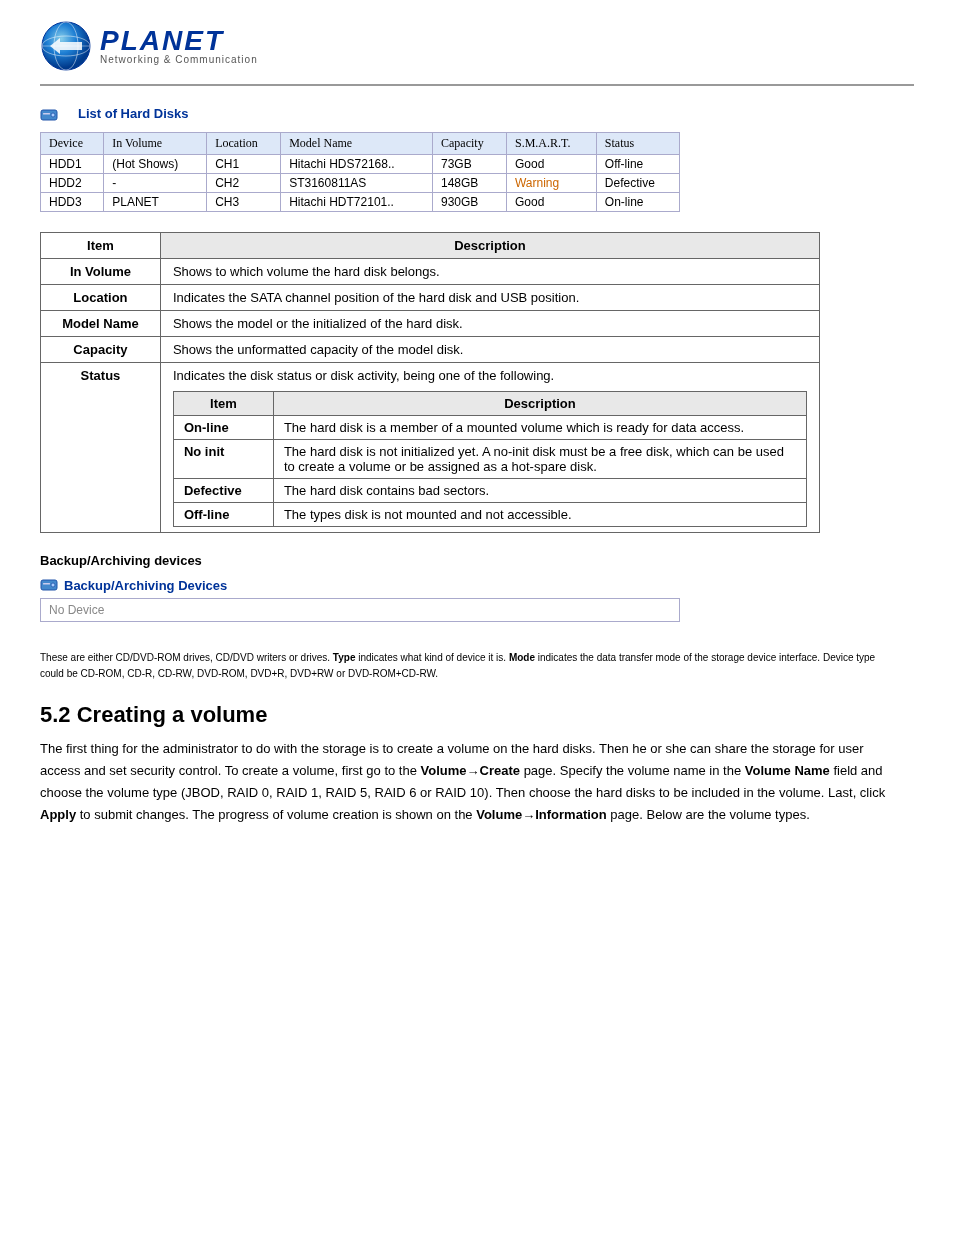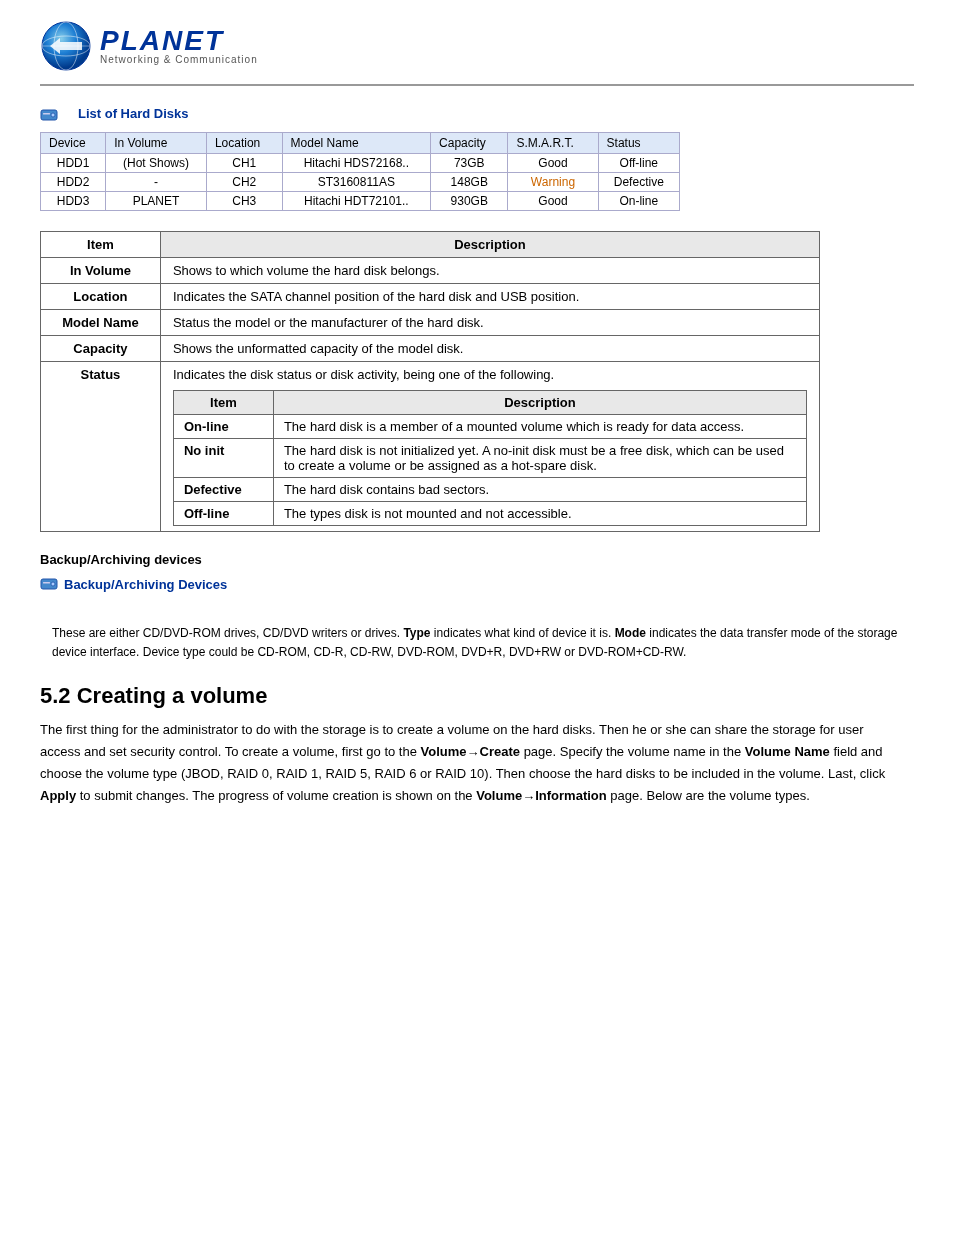--- a/index.html
+++ b/index.html
@@ -80,26 +80,26 @@
       margin-bottom: 20px;
       font-size: 12px;
     }
 
     .hdd-table th {
       background: #dde8f8;
       border: 1px solid #aac;
       padding: 3px 8px;
       text-align: left;
       font-weight: normal;
+      font-family: Liberation Serif, serif;
     }
 
     .hdd-table td {
       border: 1px solid #aac;
       padding: 2px 8px;
-      text-align: center;
     }
 
     
     .desc-table {
       border-collapse: collapse;
       width: 780px;
       margin-bottom: 20px;
       font-size: 13px;
     }
 
@@ -176,24 +176,23 @@
       align-items: center;
       gap: 6px;
       color: #003399;
       font-weight: bold;
       font-size: 13px;
       margin-bottom: 4px;
     }
 
     .backup-description {
       margin-top: 12px;
-      font-size: 12px;
+      font-size: 10px;
       line-height: 1.6;
       width: 860px;
-      margin-left: 12px;
     }
 
     
     .section-title {
       font-size: 22px;
       font-weight: bold;
       margin: 20px 0 10px 0;
       color: #000;
     }
 
@@ -299,21 +298,21 @@
   <tr>
       <td class="item-col"><b>In Volume</b></td>
       <td class="desc-col">Shows to which volume the hard disk belongs.</td>
     </tr>
       <tr>
       <td class="item-col"><b>Location</b></td>
       <td class="desc-col">Indicates the SATA channel position of the hard disk and USB position.</td>
     </tr>
       <tr>
       <td class="item-col"><b>Model Name</b></td>
-      <td class="desc-col">Status the model or the manufacturer of the hard disk.</td>
+      <td class="desc-col">Shows the model or the initialized of the hard disk.</td>
     </tr>
       <tr>
       <td class="item-col"><b>Capacity</b></td>
       <td class="desc-col">Shows the unformatted capacity of the model disk.</td>
     </tr>
       <tr>
       <td class="item-col"><b>Status</b></td>
       <td class="desc-col">
         Indicates the disk status or disk activity, being one of the following.
         <table class="status-inner-table">
@@ -355,20 +354,23 @@
 
   <div class="backup-label">
     <svg width="18" height="18" viewBox="0 0 18 18">
       <rect x="1" y="4" width="16" height="10" rx="2" fill="#4488cc" stroke="#2255aa" stroke-width="1"></rect>
       <circle cx="13" cy="9" r="2" fill="#aaccff" stroke="#2255aa" stroke-width="0.8"></circle>
       <rect x="3" y="7" width="7" height="1.5" rx="0.5" fill="#cce"></rect>
     </svg>
     <span>Backup/Archiving Devices</span>
   </div>
 
+  <div class="backup-devices-box">
+    <span>No Device</span>
+  </div>
 
   <div class="backup-description">
     <br>
     These are either CD/DVD-ROM drives, CD/DVD writers or drives. <span class="bold">Type</span> indicates what kind of device it is. <span class="bold">Mode</span> indicates the data transfer mode of the storage device interface. Device type could be CD-ROM, CD-R, CD-RW, DVD-ROM, DVD+R, DVD+RW or DVD-ROM+CD-RW.
   </div>
 </div>
 
 <div>
   <div class="section-title">5.2 Creating a volume</div>
   <div class="section-body">

